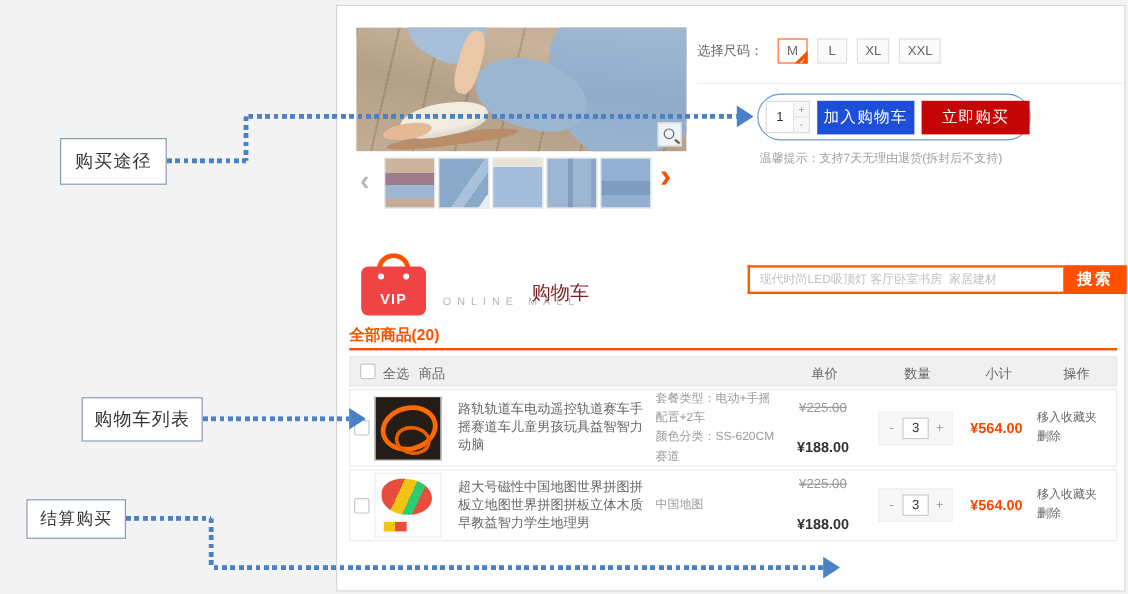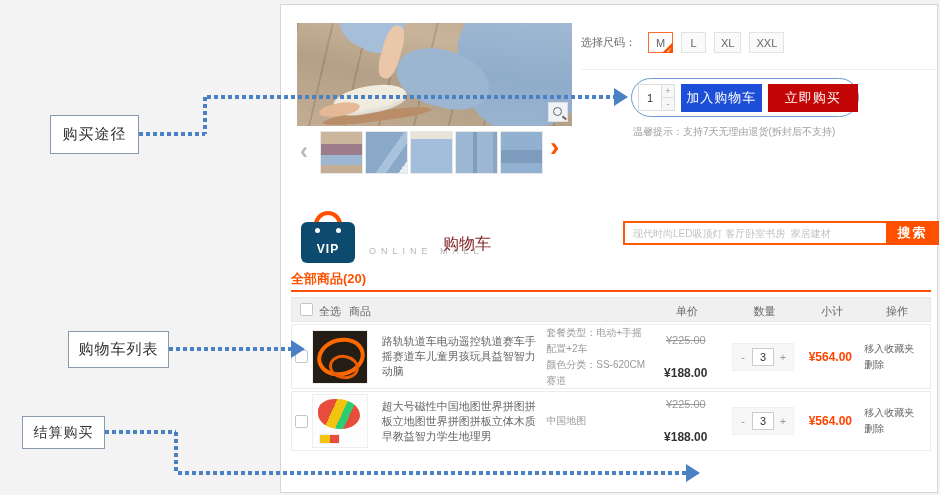--- a/index.html
+++ b/index.html
@@ -53,21 +53,21 @@
   .qty-step { width:13px; height:13.5px; background:#f7f7f7; border:1px solid #ddd; border-left:none; font-size:9px; color:#999; display:flex; align-items:center; justify-content:center; cursor:pointer; }
   .qty-step + .qty-step { border-top:none; }
   .btn { height:28px; border:none; color:#fff; font-size:13px; font-family:inherit; cursor:pointer; letter-spacing:1px; }
   .btn-cart { width:82px; background:#1d4ed8; }
   .btn-buy { width:92px; background:#c30505; }
   .hint { position:absolute; left:352px; top:120px; font-size:10px; color:#a0a0a0; }
 
   
   .bag { position:absolute; left:20px; top:206px; width:54px; height:52px; }
   .bag-handle { position:absolute; top:0; left:13px; width:28px; height:22px; border:4px solid #ff5000; border-bottom:none; border-radius:14px 14px 0 0; }
-  .bag-body { position:absolute; bottom:0; width:54px; height:41px; background:#0c4a6e; border-radius:6px; }
+  .bag-body { position:absolute; bottom:0; width:54px; height:41px; background:#ef4444; border-radius:6px; }
   .bag-body::before, .bag-body::after { content:""; position:absolute; top:6px; width:5px; height:5px; border-radius:50%; background:#fff; }
   .bag-body::before { left:14px; } .bag-body::after { right:14px; }
   .vip { position:absolute; bottom:7px; width:100%; text-align:center; color:#fff; font-size:12px; font-weight:bold; letter-spacing:1px; }
   .brand-title { position:absolute; left:86px; top:209px; font-size:25px; font-weight:bold; color:#222; letter-spacing:3px; }
   .brand-sub { position:absolute; left:88px; top:241px; font-size:9px; color:#b5b5b5; letter-spacing:5px; }
   .cart-label { position:absolute; left:162px; top:229px; font-size:16px; color:#7f1d1d;font-family:Liberation Serif, serif; }
 
   .search-box { position:absolute; left:342px; top:216px; width:316px; height:24px; display:flex; }
   .search-input { flex:1; height:24px; border:2px solid #ff5a00; border-right:none; padding:0 8px; font-size:10px; font-family:inherit; color:#666; outline:none; }
   .search-input::placeholder { color:#c2c2c2; }

